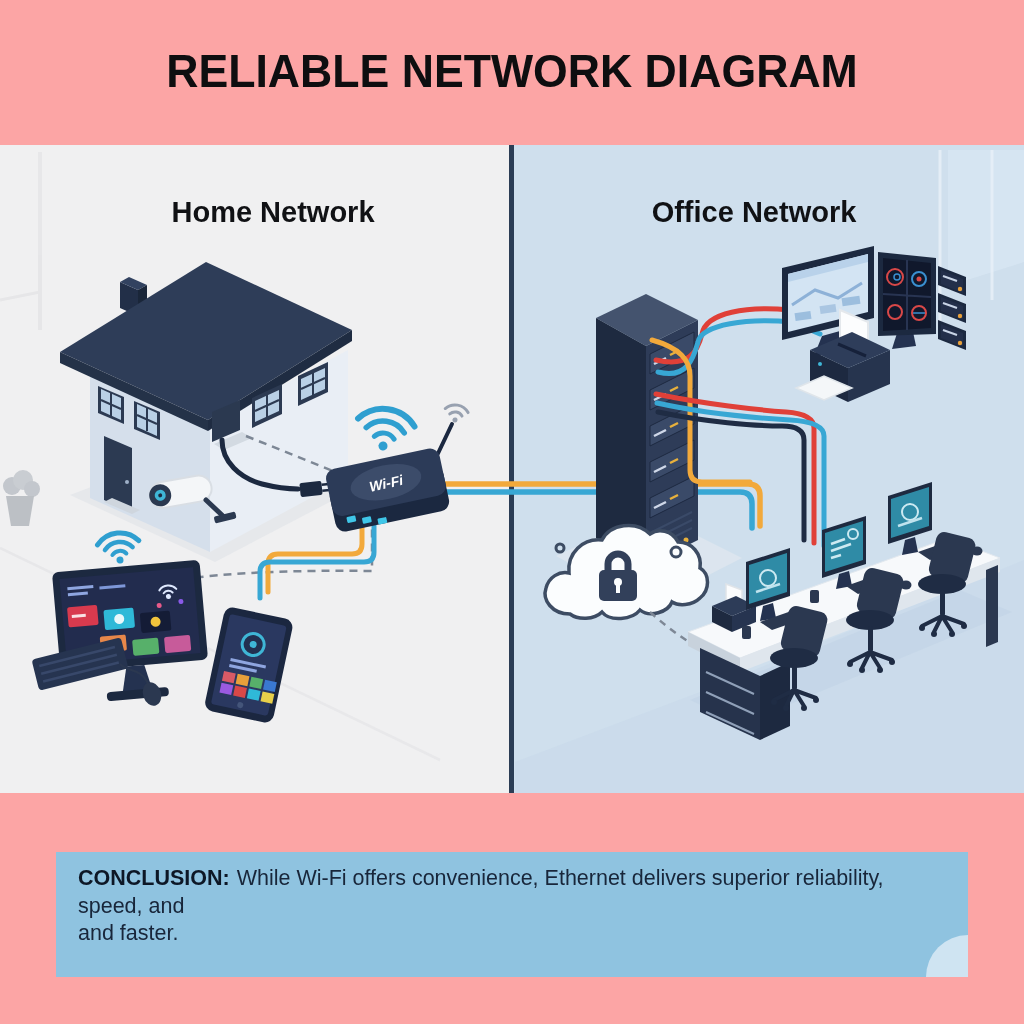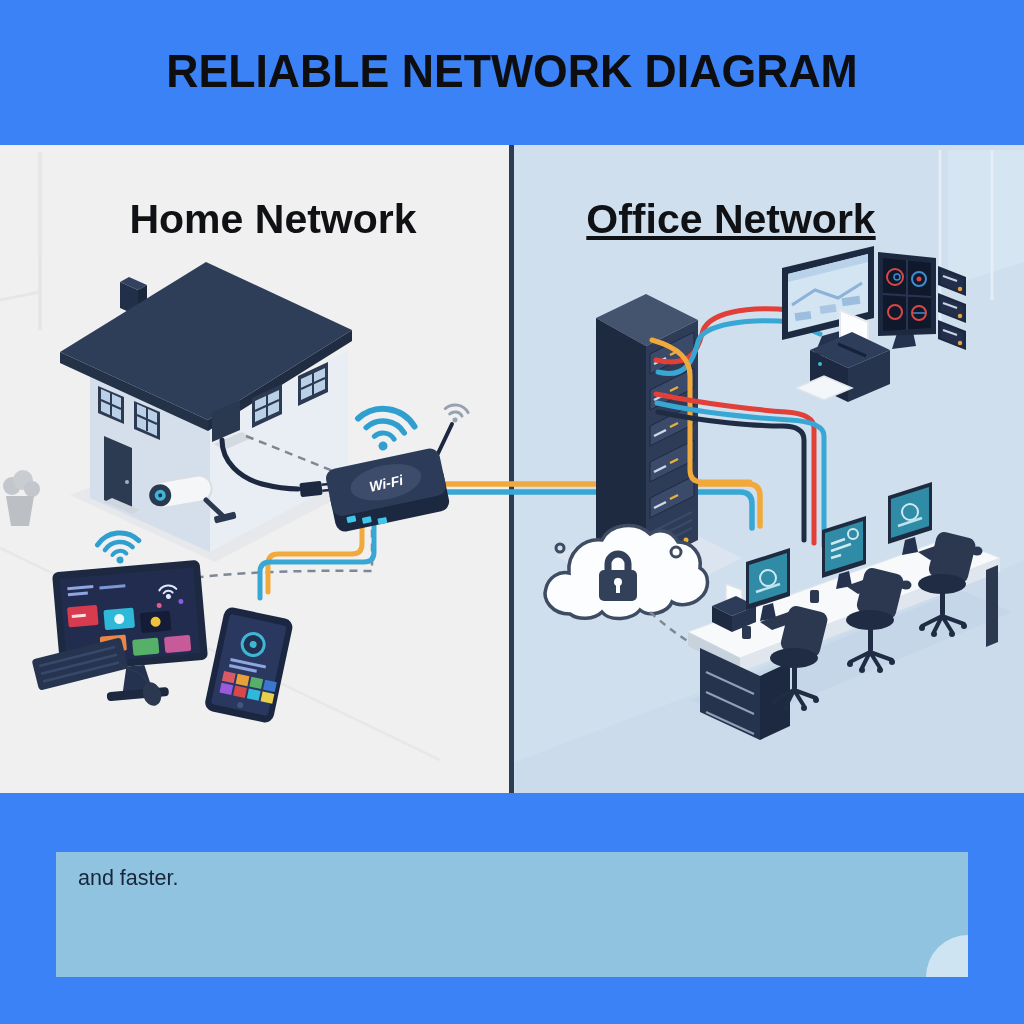--- a/index.html
+++ b/index.html
@@ -1,27 +1,27 @@
 <!DOCTYPE html>
 <html><head>
 <meta charset="utf-8">
 <style>
   html,body{margin:0;padding:0;background:#ffffff;}
-  .canvas{position:relative;width:1024px;height:1024px;background:#3b82f6;overflow:hidden;
+  .canvas{position:relative;width:1024px;height:1024px;background:#fca5a5;overflow:hidden;
           font-family:"Liberation Sans",sans-serif;}
   .title{position:absolute;top:44px;left:0;width:1024px;text-align:center;
          font-size:46px;font-weight:bold;letter-spacing:0px;color:#0e0e10;
          transform:scaleX(.97);}
   .panel{position:absolute;top:145px;height:648px;}
   .panel-home{left:0;width:510px;background:#f0f0f1;}
   .panel-office{left:514px;width:510px;background:#cfdfed;}
   .divider{position:absolute;top:145px;left:509px;width:5px;height:648px;background:#2b3d55;}
-  .panel-heading{position:absolute;top:196px;font-size:41px;font-weight:bold;color:#101114;text-align:center;}
+  .panel-heading{position:absolute;top:196px;font-size:29px;font-weight:bold;color:#101114;text-align:center;}
   .heading-home{left:18px;width:510px;}
-  .heading-office{left:473px;width:516px;text-decoration:underline;}
+  .heading-office{left:496px;width:516px;}
   .art{position:absolute;top:0;left:0;width:1024px;height:1024px;}
   .conclusion{position:absolute;left:56px;top:852px;width:912px;height:125px;background:#8fc3e0;
               color:#18263a;font-size:21.5px;line-height:27.5px;padding:13px 20px 0 22px;
               box-sizing:border-box;}
   .conclusion b{color:#0d1726;margin-right:7px;}
   .curl{position:absolute;right:0;bottom:0;width:42px;height:42px;background:#cfe4f2;
         border-radius:100% 0 0 0;}
 </style>
 </head>
 <body>
@@ -383,17 +383,18 @@
     <g>
         <use href="#chair-proto" x="876" y="610"></use>
       </g>
     <g>
         <use href="#chair-proto" x="948" y="574"></use>
       </g>
 
   </svg>
 
   <div class="conclusion">
+    <div><b>CONCLUSION:</b><span>While Wi-Fi offers convenience, Ethernet delivers superior reliability, speed, and</span></div>
     <div>and faster.</div>
     <div class="curl"></div>
   </div>
 
 </div>
 
 </body></html>

